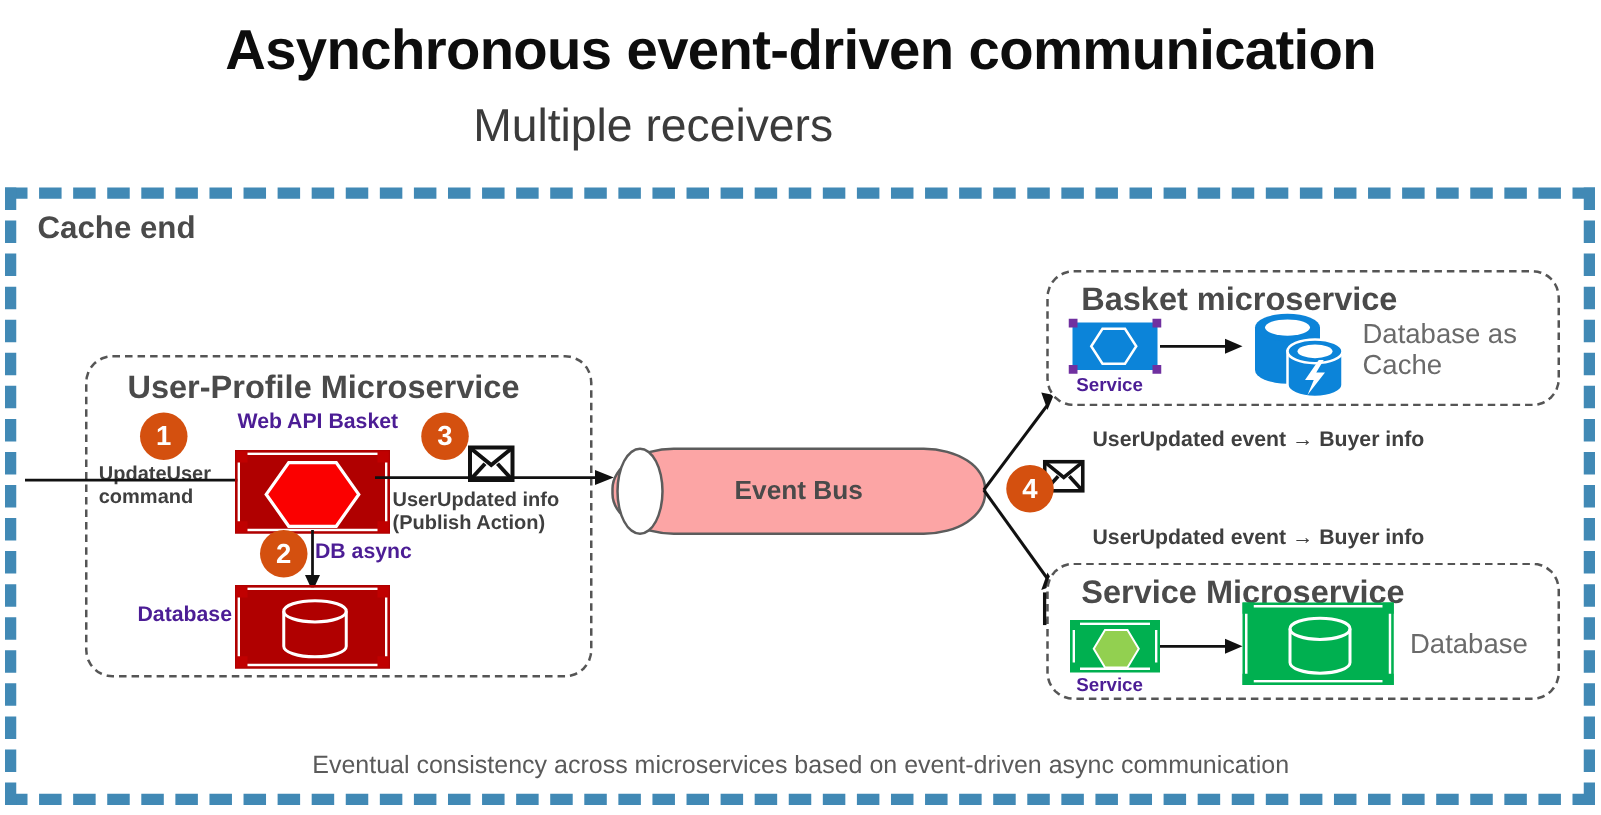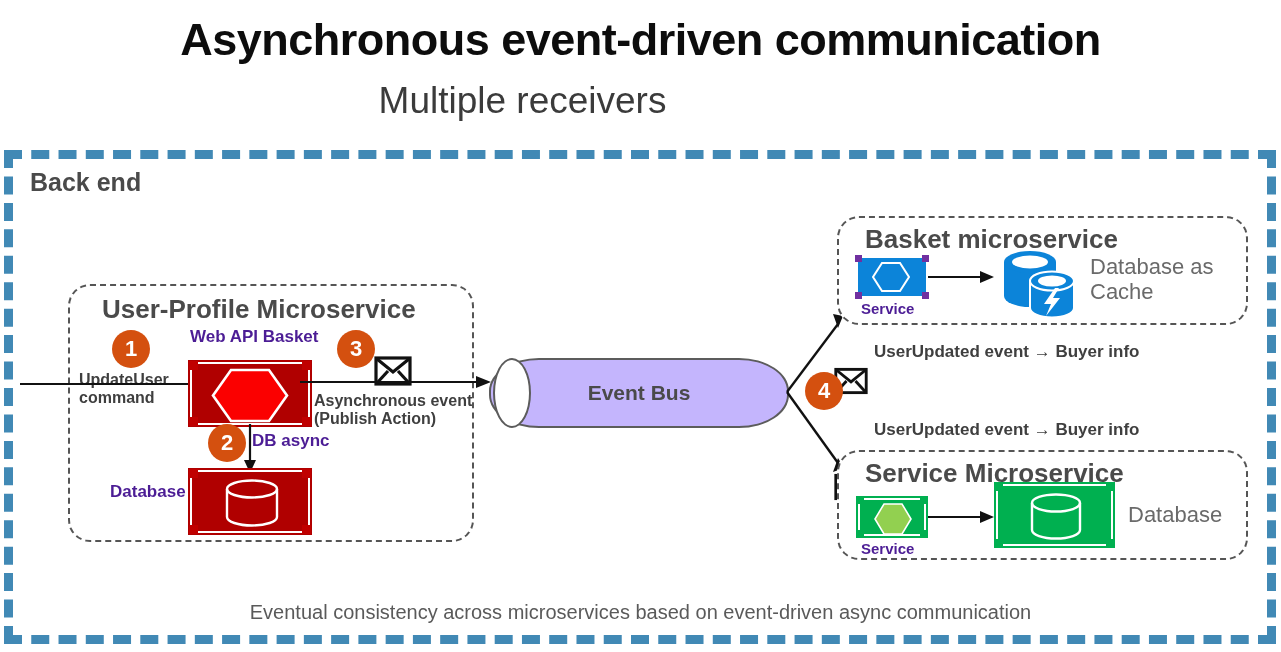--- a/index.html
+++ b/index.html
@@ -101,21 +101,21 @@
   .brk { position: absolute; width: 9px; height: 9px; }
   .brk-red   { background: #c00000; }
   .brk-purple{ background: #7030a0; }
   .brk-green { background: #00b050; }
 
   
   #eventbus {
     left: 489px; top: 358px; width: 296px; height: 66px;
     border: 2px solid #5c5c5c;
     border-radius: 50px / 33px;
-    background: #c4b5fd;
+    background: #fca5a5;
     display: flex; flex-direction: column;
     align-items: center; justify-content: center;
   }
   #eventbus::before {
     content:""; position:absolute; left: 2px; top: -2px;
     width: 34px; height: 66px;
     border: 2px solid #5c5c5c;
     border-radius: 50%;
     background:#fff;
   }
@@ -129,21 +129,21 @@
 
   svg.arrow { position: absolute; overflow: visible; }
 </style>
 </head>
 <body>
 
 <div class="abs" id="title">Asynchronous event-driven communication</div>
 <div class="abs" id="subtitle">Multiple receivers</div>
 
 <div class="abs" id="backend-box"></div>
-<div class="abs" id="backend-label">Back end</div>
+<div class="abs" id="backend-label">Cache end</div>
 <div class="abs" id="footer-note">Eventual consistency across microservices based on event-driven async communication</div>
 
 <div class="abs ms-box" style="left:68px; top:284px; width:406px; height:258px;"></div>
 <div class="abs ms-title" style="left:102px; top:294px;">User-Profile Microservice</div>
 
 <div class="abs caption" style="left:190px; top:327px;">Web API Basket</div>
 
 <div class="abs num-circle" style="left:112px; top:330px;">1</div>
 
 <div class="abs num-circle" style="left:337px; top:330px;">3</div>
@@ -198,21 +198,21 @@
     <line x1="35" y1="27" x2="24" y2="15" stroke="#111" stroke-width="3.2"></line>
   </svg>
 </div>
 
 <svg class="arrow" style="left:300px; top:372px;" width="196" height="20">
   <line x1="0" y1="10" x2="176" y2="10" stroke="#111" stroke-width="2.2"></line>
   <polygon points="176,4 191,10 176,16" fill="#111"></polygon>
 </svg>
 
 <div class="abs bold-label" style="left:314px; top:392px;">
-  <div>Asynchronous event</div>
+  <div>UserUpdated info</div>
   <div>(Publish Action)</div>
 </div>
 
 <div class="abs" id="eventbus">
   <div class="eb-text" id="eb-line1">Event Bus</div>
 </div>
 
 <svg class="arrow" style="left:783px; top:300px;" width="70" height="190">
   <line x1="4" y1="92" x2="55" y2="24" stroke="#111" stroke-width="2.4"></line>
   <polygon points="50,14 60,16 55,28" fill="#111"></polygon>

